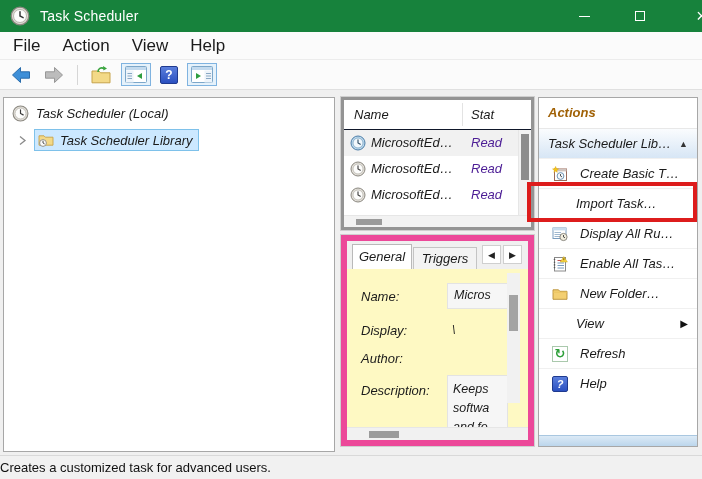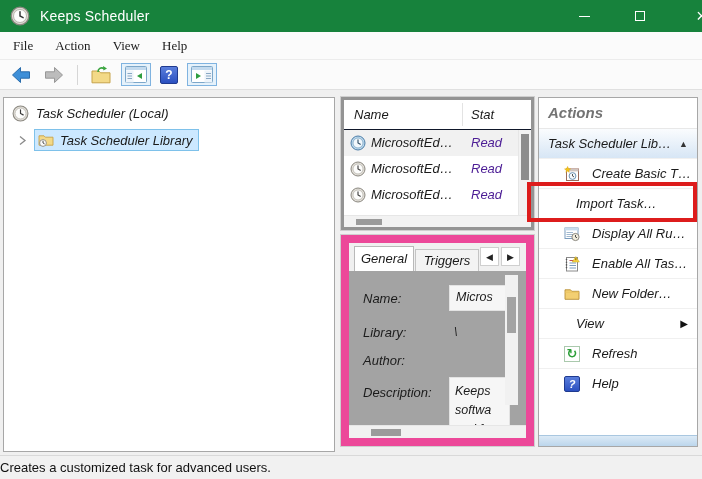--- a/index.html
+++ b/index.html
@@ -11,21 +11,21 @@
   .titlebar .app-icon { margin-left:10px; display:flex; }
   .title-text { margin-left:10px; font-size:14px; letter-spacing:.2px; }
   .ctrl { position:absolute; top:0; width:45px; height:32px; display:flex; align-items:center; justify-content:center; }
   .ctrl-min { right:95px; } .ctrl-max { right:40px; } .ctrl-close { right:-22px; }
   .glyph-min { width:11px; border-top:1.5px solid #fff; display:block; }
   .glyph-max { width:10px; height:10px; border:1.3px solid #fff; display:block; }
   .glyph-close { font-size:18px; line-height:1; font-weight:400; }
 
   
   .menubar { position:absolute; top:32px; left:0; right:0; height:28px; background:#fbfbfb; border-bottom:1px solid #ececec; display:flex; align-items:center; padding-left:2px; }
-  .menu-item { padding:0 11px; font-size:13px; color:#1b1b1b;font-family:Liberation Serif, serif; }
+  .menu-item { padding:0 11px; font-size:17px; color:#1b1b1b; }
 
   
   .toolbar { position:absolute; top:60px; left:0; right:0; height:30px; background:#fbfbfb; border-bottom:1px solid #e0e0e0; display:flex; align-items:center; padding-left:8px; gap:7px; }
   .tbtn { display:flex; align-items:center; justify-content:center; padding:1px 2px; }
   .tbtn.boxed { border:1px solid #7fb3e0; background:#e6f2fb; padding:2px 3px; }
   .tool-sep { width:1px; height:20px; background:#d6d6d6; margin:0 3px; }
   .help-badge { width:18px; height:18px; background:linear-gradient(#5a7edc,#2b50c0); border:1px solid #1f3a8f; border-radius:2px; color:#fff; font-size:12px; font-weight:bold; display:flex; align-items:center; justify-content:center; }
   .help-badge.small { width:16px; height:16px; font-size:11px; }
   .refresh-badge { width:16px; height:16px; background:#fff; border:1px solid #aac9ad; color:#2c9f38; font-size:13px; font-weight:bold; display:flex; align-items:center; justify-content:center; line-height:1; }
 
@@ -48,21 +48,21 @@
   .list-row.selected { background:#f1f1f1; }
   .list-row .row-icon { position:absolute; left:6px; top:5px; display:flex; }
   .row-name { position:absolute; left:27px; top:5px; font-size:13px; color:#1b1b1b; white-space:nowrap; }
   .row-status { position:absolute; left:127px; top:5px; font-size:13px; color:#4c1d95; }
   .list-vscroll { position:absolute; right:0; top:30px; bottom:12px; width:13px; background:#f2f2f2; border-left:1px solid #e6e6e6; }
   .list-vscroll .thumb { position:absolute; top:4px; left:2px; right:2px; height:46px; background:#8d8d8d; }
   .hscroll { position:absolute; left:0; right:0; bottom:0; height:12px; background:#f2f2f2; border-top:1px solid #e6e6e6; }
   .hscroll .thumb { position:absolute; left:12px; top:3px; width:26px; height:6px; background:#9b9b9b; }
 
   
-  .preview-panel { position:absolute; left:341px; top:145px; width:193px; height:211px; background:#a3a3a3; border:8px solid #ec4899; outline:1px solid #cfcfcf; }
+  .preview-panel { position:absolute; left:341px; top:145px; width:193px; height:211px; background:#fef9c3; border:6px solid #ec4899; outline:1px solid #cfcfcf; }
   .tabstrip { position:relative; height:28px; background:#f0f0f0; }
   .tab { position:absolute; font-size:13px; text-align:center; color:#1b1b1b; }
   .tab-general { left:5px; top:3px; width:60px; height:25px; line-height:24px; background:#fff; border:1px solid #b9b9b9; border-bottom:none; z-index:2; }
   .tab-triggers { left:66px; top:6px; width:64px; height:22px; line-height:21px; background:#f3f3f3; border:1px solid #c4c4c4; border-bottom:none; }
   .tab-scroller { position:absolute; top:4px; width:19px; height:19px; background:#fff; border:1px solid #cfcfcf; font-size:9px; color:#222; display:flex; align-items:center; justify-content:center; }
   .tab-scroll-left { right:27px; } .tab-scroll-right { right:6px; }
   .fld-label { position:absolute; font-size:13px; color:#1b1b1b; }
   .fld-box { position:absolute; background:#f6f6f6; border:1px solid #e3e3e3; font-size:12.5px; color:#1b1b1b; overflow:hidden; }
   .name-label { left:14px; top:48px; }
   .name-box { left:100px; top:42px; width:61px; height:26px; padding:4px 6px; white-space:nowrap; }
@@ -71,24 +71,24 @@
   .auth-label { left:14px; top:110px; }
   .desc-label { left:14px; top:142px; }
   .desc-box { left:100px; top:134px; width:61px; height:56px; padding:4px 5px; line-height:19px; }
   .pv-vscroll { position:absolute; right:8px; top:32px; width:13px; height:130px; background:#f1f1f1; }
   .pv-vscroll .thumb { position:absolute; top:22px; left:2px; right:2px; height:36px; background:#a3a3a3; }
   .pv-hscroll { position:absolute; left:0; right:0; bottom:0; height:13px; background:#f1f1f1; border-top:1px solid #e6e6e6; }
   .pv-hscroll .thumb { position:absolute; left:22px; top:3px; width:30px; height:7px; background:#9b9b9b; }
 
   
   .actions-panel { position:absolute; left:538px; top:7px; width:160px; height:350px; background:#fff; border:1px solid #a7a7a7; }
-  .actions-title { height:30px; line-height:30px; padding-left:9px; font-size:15px; font-weight:bold; color:#737373; }
+  .actions-title { height:30px; line-height:30px; padding-left:9px; font-size:13px; font-weight:bold; color:#a16207; }
   .actions-section { height:30px; display:flex; align-items:center; justify-content:space-between; padding:0 9px; background:linear-gradient(#fafcfe,#d7e6f5); border-top:1px solid #e8e8e8; font-size:13px; color:#1b1b1b; }
   .collapse-arrow { font-size:9px; color:#333; }
-  .action-item { height:30px; display:flex; align-items:center; padding-left:24px; border-top:1px solid #f0f0f0; position:relative; font-size:13px; color:#1b1b1b; }
+  .action-item { height:30px; display:flex; align-items:center; padding-left:12px; border-top:1px solid #f0f0f0; position:relative; font-size:13px; color:#1b1b1b; }
   .action-item .ai-icon { width:18px; display:flex; justify-content:center; margin-right:11px; }
   .action-item.no-icon { padding-left:37px; }
   .submenu-arrow { position:absolute; right:9px; font-size:10px; color:#111; }
   .actions-bottom-bar { position:absolute; left:0; right:0; bottom:0; height:11px; background:linear-gradient(#dceaf6,#bcd6ec); border-top:1px solid #a9c7e0; }
 
   
   .annotation { position:absolute; left:527px; top:92px; width:170px; height:40px; border:4px solid #dd1c1c; z-index:50; }
 
   
   .statusbar { position:absolute; left:0; right:0; bottom:0; height:24px; background:#f1f1f1; border-top:1px solid #d9d9d9; display:flex; align-items:center; font-size:13px; color:#111; }
@@ -99,21 +99,21 @@
 <div class="window">
 
   <div class="titlebar">
     <span class="app-icon">
       <svg width="20" height="20" viewBox="0 0 16 16">
         <circle cx="8" cy="8" r="7" fill="#dcd9d2" stroke="#8b8880"></circle>
         <circle cx="8" cy="8" r="5.2" fill="#fdfdfc" stroke="#b9b6ae" stroke-width="0.8"></circle>
         <path d="M8 4.6 V8 L10.5 9.3" stroke="#3a3a3a" stroke-width="1.2" fill="none" stroke-linecap="round"></path>
       </svg>
     </span>
-    <span class="title-text">Keeps Scheduler</span>
+    <span class="title-text">Task Scheduler</span>
     <div class="ctrl ctrl-min">
         <span class="glyph-min"></span>
       </div>
     <div class="ctrl ctrl-max">
         <span class="glyph-max"></span>
       </div>
     <div class="ctrl ctrl-close">
         <span class="glyph-close">×</span>
       </div>
   </div>
@@ -246,21 +246,21 @@
 
     <div class="preview-panel">
       <div class="tabstrip">
         <div class="tab tab-general">General</div>
         <div class="tab tab-triggers">Triggers</div>
         <div class="tab-scroller tab-scroll-left">◀</div>
         <div class="tab-scroller tab-scroll-right">▶</div>
       </div>
       <span class="fld-label name-label">Name:</span>
       <div class="fld-box name-box">Micros</div>
-      <span class="fld-label loc-label">Library:</span>
+      <span class="fld-label loc-label">Display:</span>
       <span class="loc-value">\</span>
       <span class="fld-label auth-label">Author:</span>
       <span class="fld-label desc-label">Description:</span>
       <div class="fld-box desc-box">Keeps softwa and fe</div>
       <div class="pv-vscroll">
           <div class="thumb"></div>
         </div>
       <div class="pv-hscroll">
           <div class="thumb"></div>
         </div>

